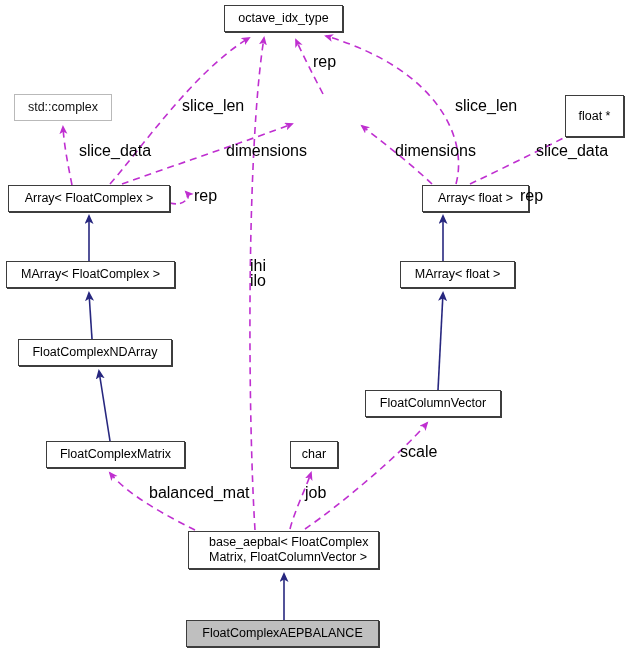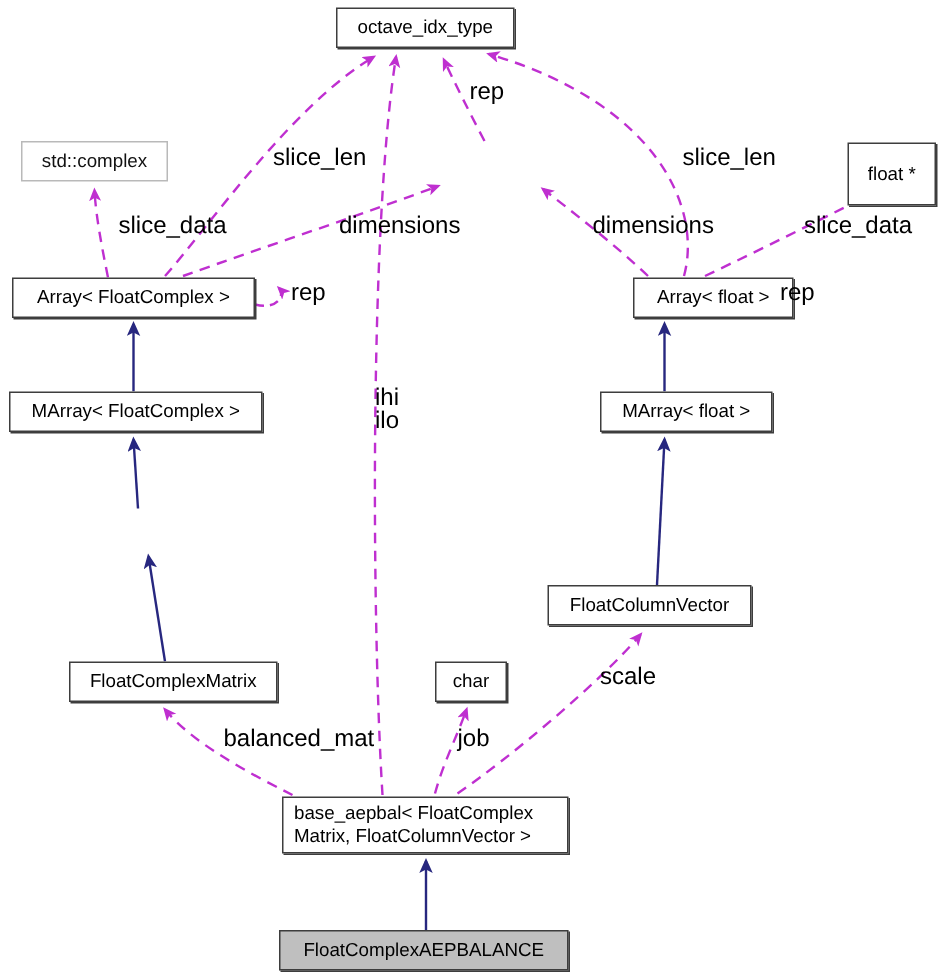--- a/index.html
+++ b/index.html
@@ -125,28 +125,29 @@
   <div class="node thick" style="left:565px; top:95px; width:59px; height:42px;">float *</div>
 
   <div class="node thick" style="left:8px; top:185px; width:162px; height:27px;">Array&lt; FloatComplex &gt;</div>
 
   <div class="node thick" style="left:390px; top:185px; width:107px; height:27px;margin-left:32px;">Array&lt; float &gt;</div>
 
   <div class="node thick" style="left:6px; top:261px; width:169px; height:27px;">MArray&lt; FloatComplex &gt;</div>
 
   <div class="node thick" style="left:385px; top:261px; width:115px; height:27px;margin-left:15px;">MArray&lt; float &gt;</div>
 
+  <div class="node thick" style="left:18px; top:339px; width:154px; height:27px;">FloatComplexNDArray</div>
 
   <div class="node thick" style="left:365px; top:390px; width:136px; height:27px;">FloatColumnVector</div>
 
   <div class="node thick" style="left:46px; top:441px; width:139px; height:27px;">FloatComplexMatrix</div>
 
   <div class="node thick" style="left:290px; top:441px; width:48px; height:27px;">char</div>
 
-  <div class="node thick" style="left:188px; top:531px; width:191px; height:38px; text-align:left; justify-content:flex-start; padding-left:7px;">base_aepbal&lt; FloatComplex
+  <div class="node thick" style="left:188px; top:531px; width:191px; height:38px; text-align:left; justify-content:flex-start; padding-left:20px;">base_aepbal&lt; FloatComplex
 Matrix, FloatColumnVector &gt;</div>
 
   <div class="node thick highlight" style="left:186px; top:620px; width:193px; height:27px;">FloatComplexAEPBALANCE</div>
 
   <div class="edge-label" style="left:313px; top:55px;">rep</div>
 
   <div class="edge-label" style="left:182px; top:99px;">slice_len</div>
 
   <div class="edge-label" style="left:455px; top:99px;">slice_len</div>
 

